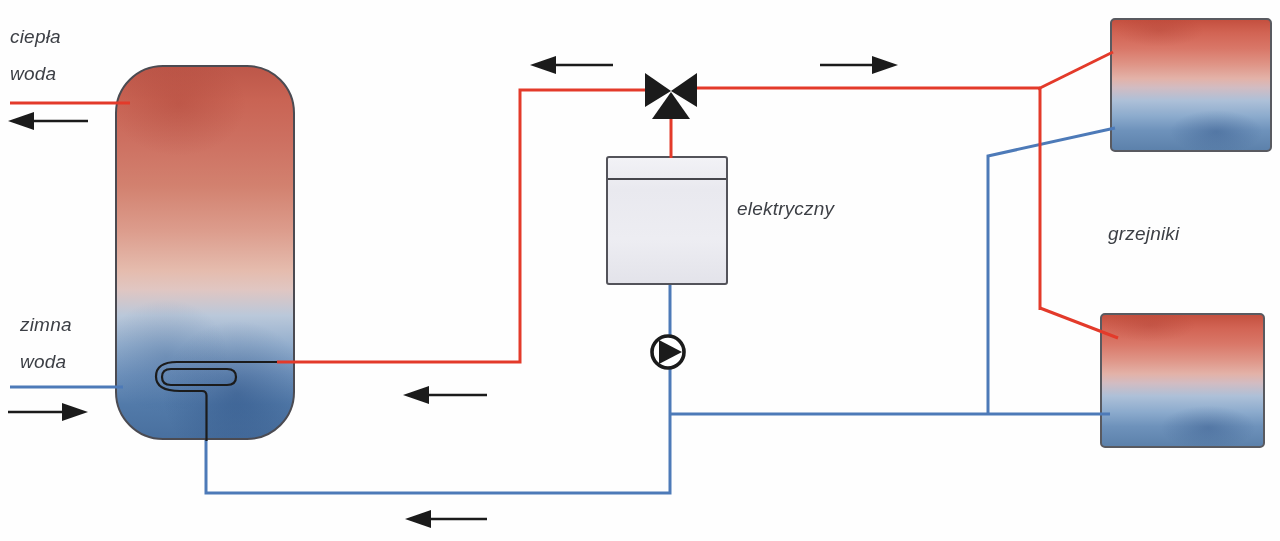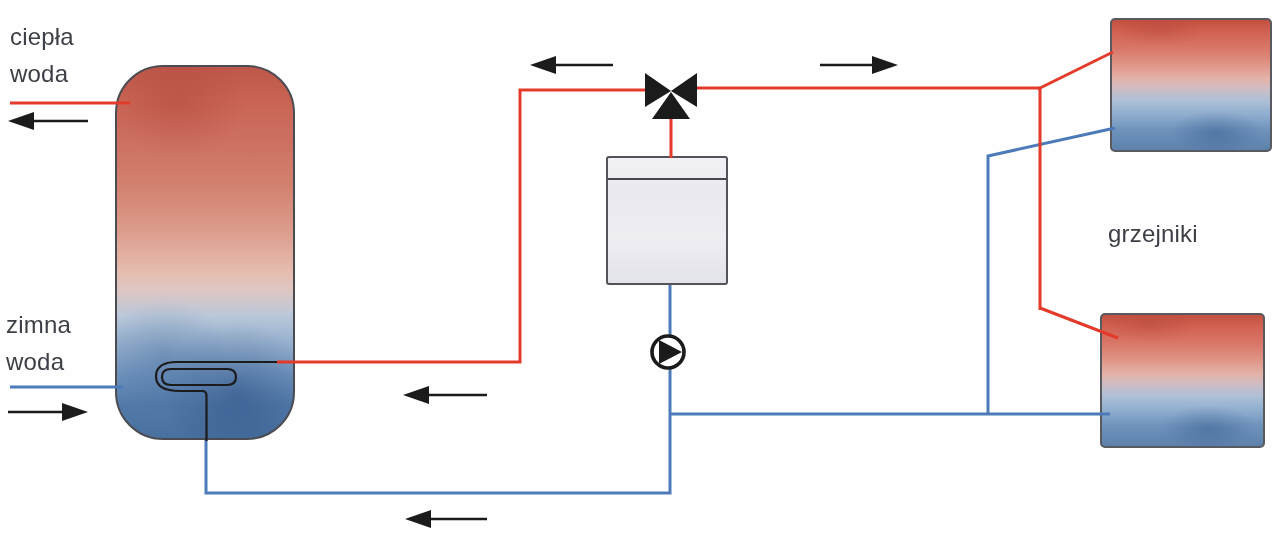--- a/index.html
+++ b/index.html
@@ -7,22 +7,22 @@
     --cold-pipe:#4d7ab8;
     --symbols:#1b1b1b;
     --text:#3c3f45;
   }
   html,body{margin:0;padding:0;background:#ffffff;}
   .stage{
     position:relative;width:1280px;height:541px;background:#fefefe;overflow:hidden;
     font-family:"Liberation Sans",sans-serif;
   }
   .lbl{
-    position:absolute;color:var(--text);font-size:24px;line-height:37px;
-    letter-spacing:0.2px;white-space:nowrap;z-index:3;
+    position:absolute;color:var(--text);font-size:19px;line-height:37px;
+    letter-spacing:0.2px;white-space:nowrap;z-index:3;font-style:italic;
   }
   .lbl span{display:block;}
   
   .comp{position:absolute;z-index:1;box-sizing:border-box;}
   .tank{
     left:115px;top:65px;width:180px;height:375px;border:2px solid #4b4b52;border-radius:48px;
     background:
       radial-gradient(60% 28% at 68% 88%, rgba(23,58,112,.35), rgba(23,58,112,0) 70%),
       radial-gradient(50% 22% at 28% 78%, rgba(30,70,125,.22), rgba(30,70,125,0) 70%),
       radial-gradient(55% 20% at 35% 10%, rgba(150,40,30,.22), rgba(150,40,30,0) 70%),
@@ -124,25 +124,26 @@
         <polygon points="405,519 431,510 431,528"></polygon>
     </g>
   </svg>
 
   <div class="lbl" style="left:10px;top:18px;">
     <span>ciepła</span>
     <span>woda</span>
   </div>
 
 
-  <div class="lbl" style="left:6px;top:306px;">
+  <div class="lbl" style="left:20px;top:306px;">
     <span>zimna</span>
     <span>woda</span>
   </div>
 
   <div class="lbl" style="left:737px;top:190px;">
+    <span>elektryczny</span>
   </div>
 
   <div class="lbl" style="left:1108px;top:215px;">
     <span>grzejniki</span>
   </div>
 
 </div>
 
 </body></html>

